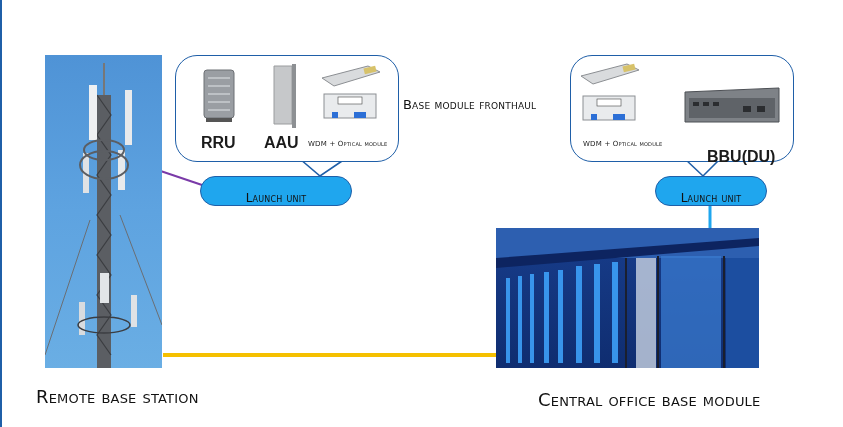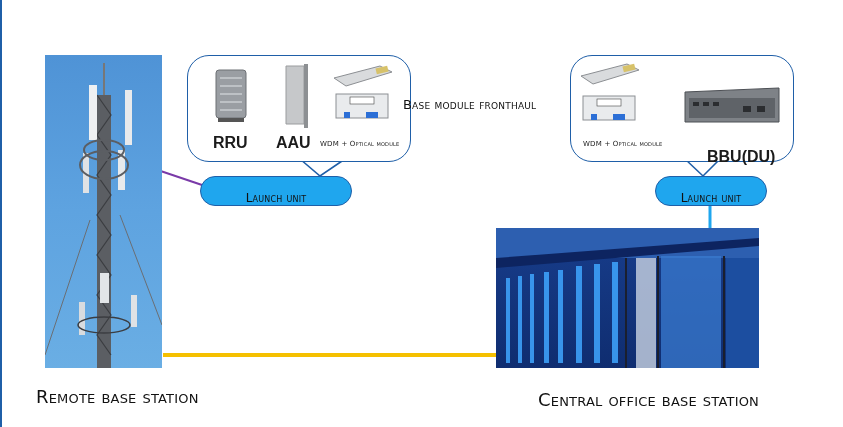--- a/index.html
+++ b/index.html
@@ -23,21 +23,21 @@
       position: absolute; left: 496px; top: 228px; width: 263px; height: 140px;
       background: linear-gradient(180deg, #1a3f8c 0%, #163a86 20%, #0f2d70 100%);
       overflow: hidden;
     }
 
     
     .bubble {
       position: absolute;
       border: 1.6px solid #1f5fa8; border-radius: 22px; background: #fff;
     }
-    .bubble-left  { left: 175px; top: 55px;  width: 222px; height: 105px; margin-left: 12px; }
+    .bubble-left  { left: 175px; top: 55px;  width: 222px; height: 105px; }
     .bubble-right { left: 570px; top: 55px;  width: 222px; height: 105px; }
 
     .launch {
       position: absolute; height: 28px; border-radius: 16px;
       background: #1fa6ee; border: 1.4px solid #1f5fa8;
       display: flex; align-items: flex-end; justify-content: center;
       font-size: 12px; color: #111;
     }
     .launch-left  { left: 200px; top: 176px; width: 150px; }
     .launch-right { left: 655px; top: 176px; width: 110px; }
@@ -177,13 +177,13 @@
 <div class="launch launch-left sc">
   <span>Launch unit</span>
 </div>
 <div class="launch launch-right sc">
   <span>Launch unit</span>
 </div>
 
 <div class="caption sc" style="left:403px;top:97px;font-size:13px">Base module fronthaul</div>
 
 <div class="caption sc" style="left:36px;top:386px">Remote base station</div>
-<div class="caption sc" style="left:538px;top:389px">Central office base station</div>
+<div class="caption sc" style="left:538px;top:389px">Central office base module</div>
 
 </body></html>

